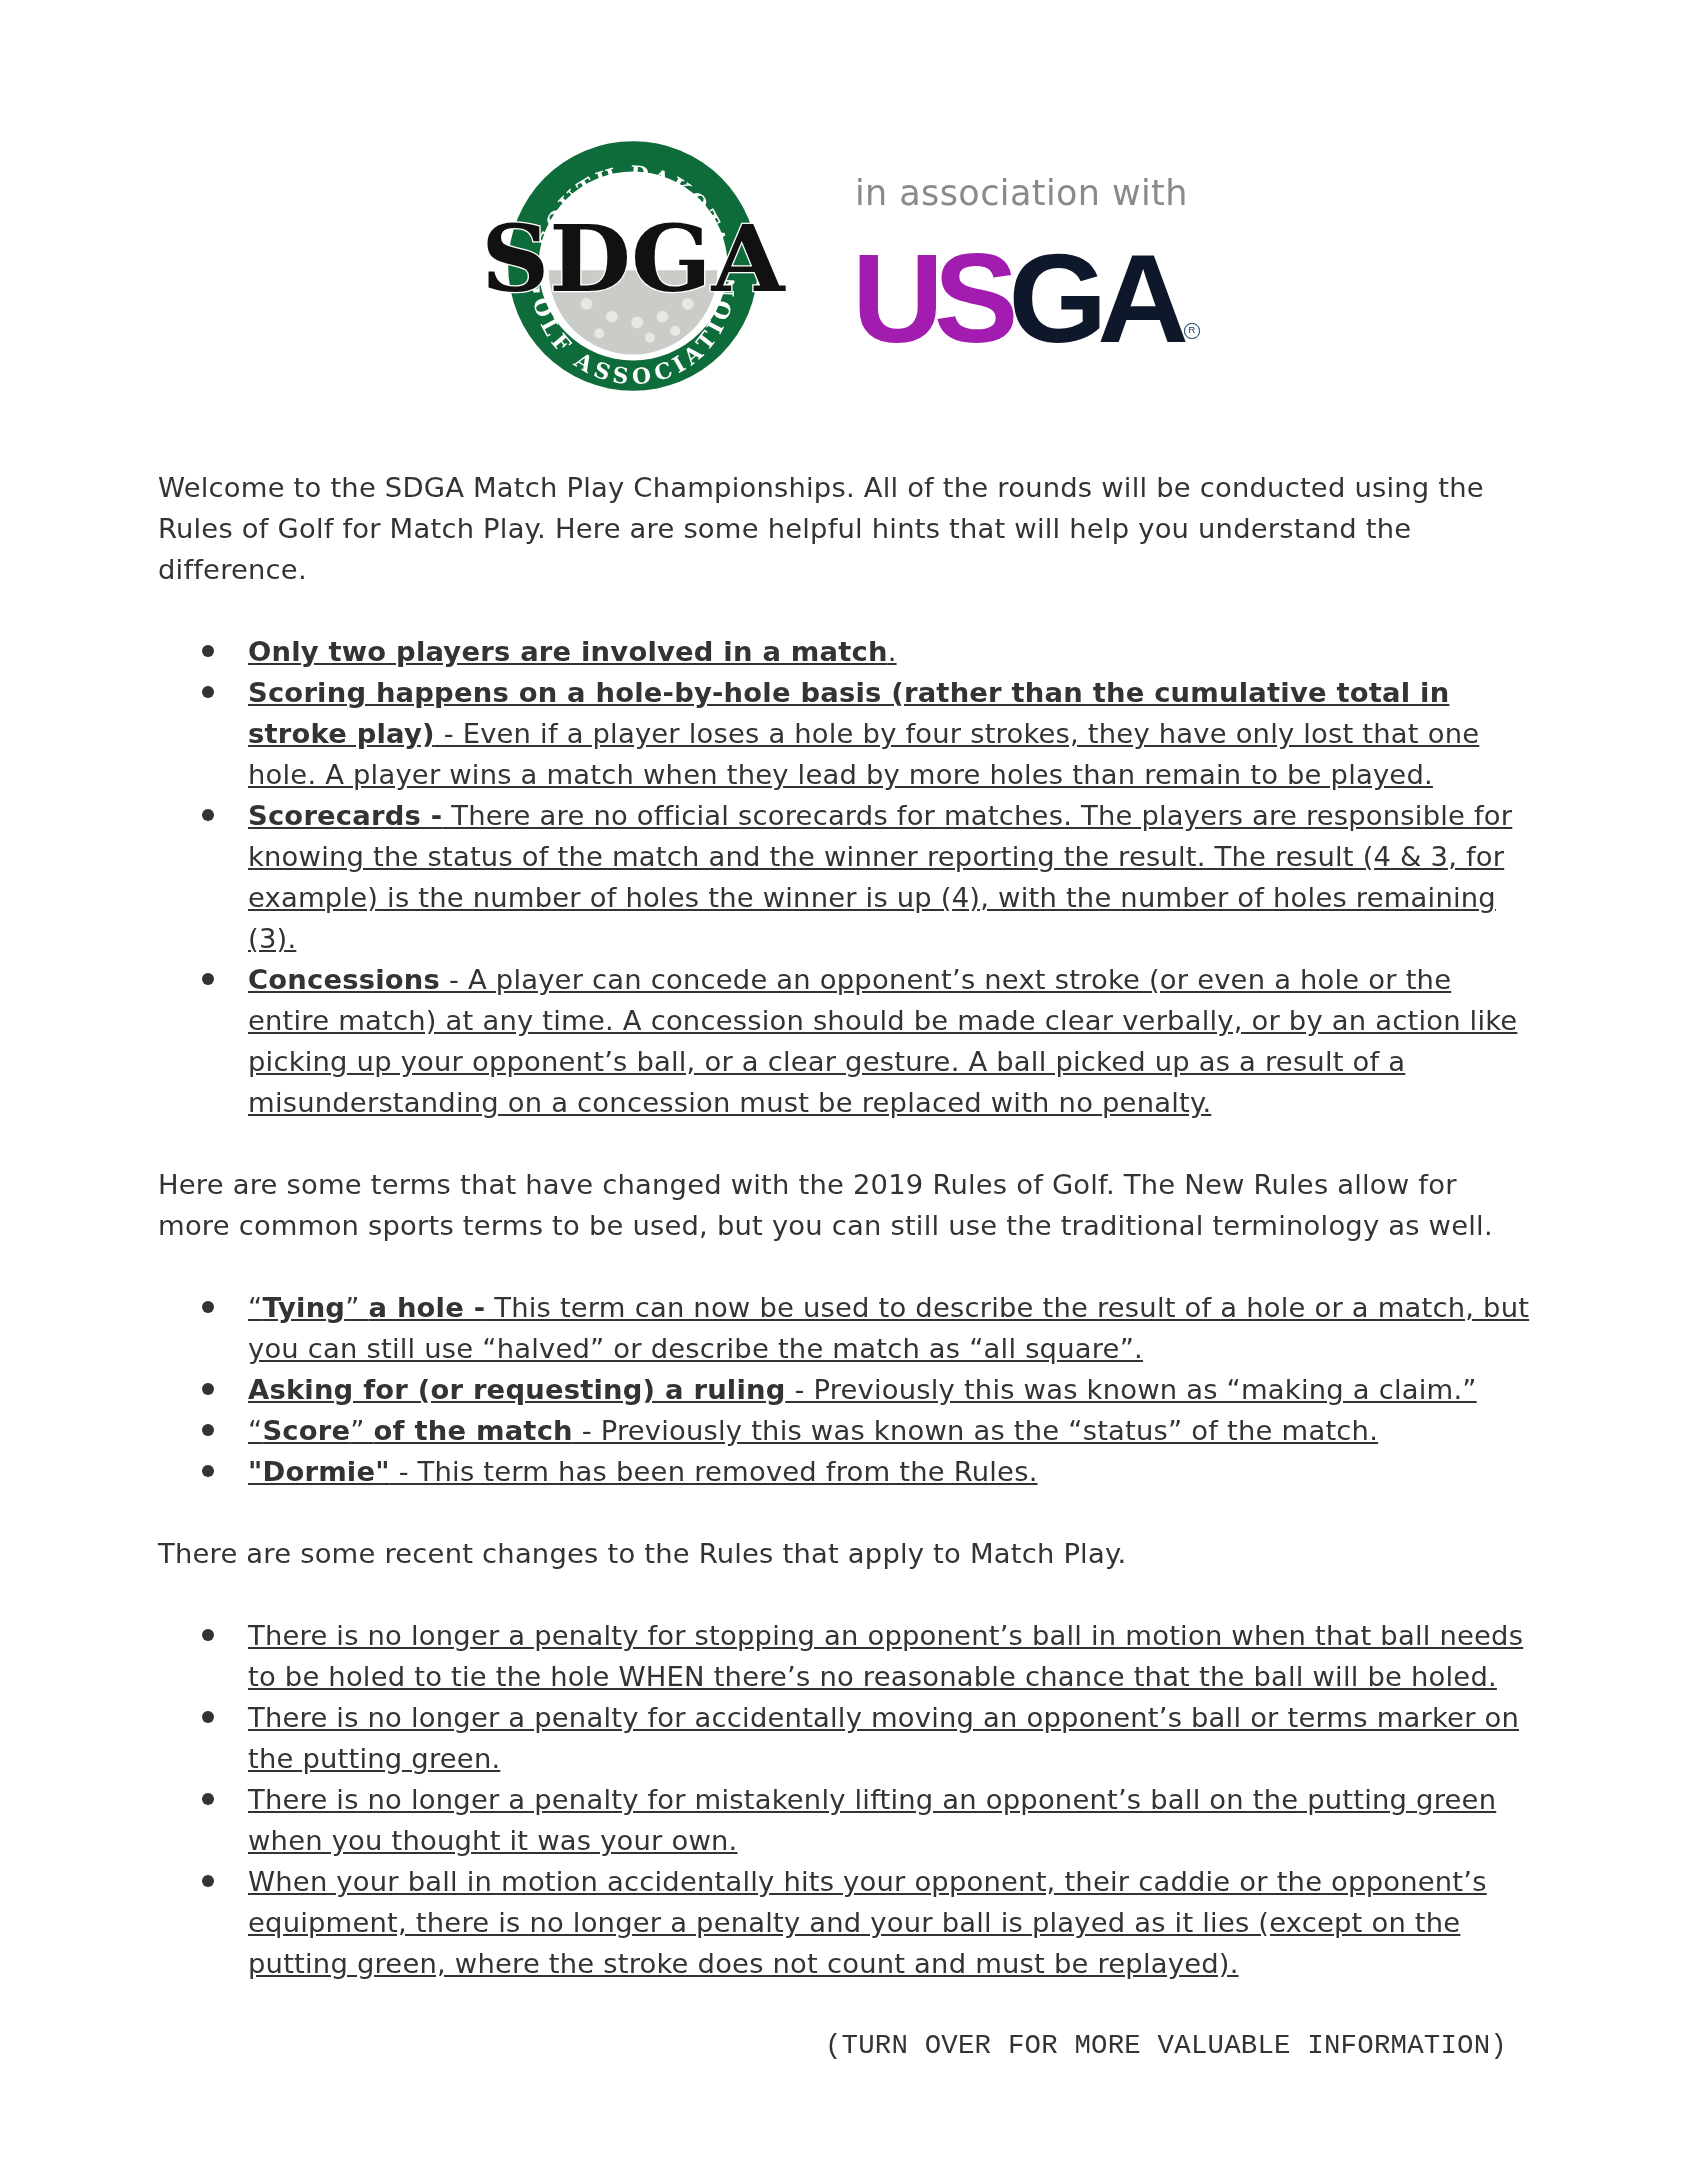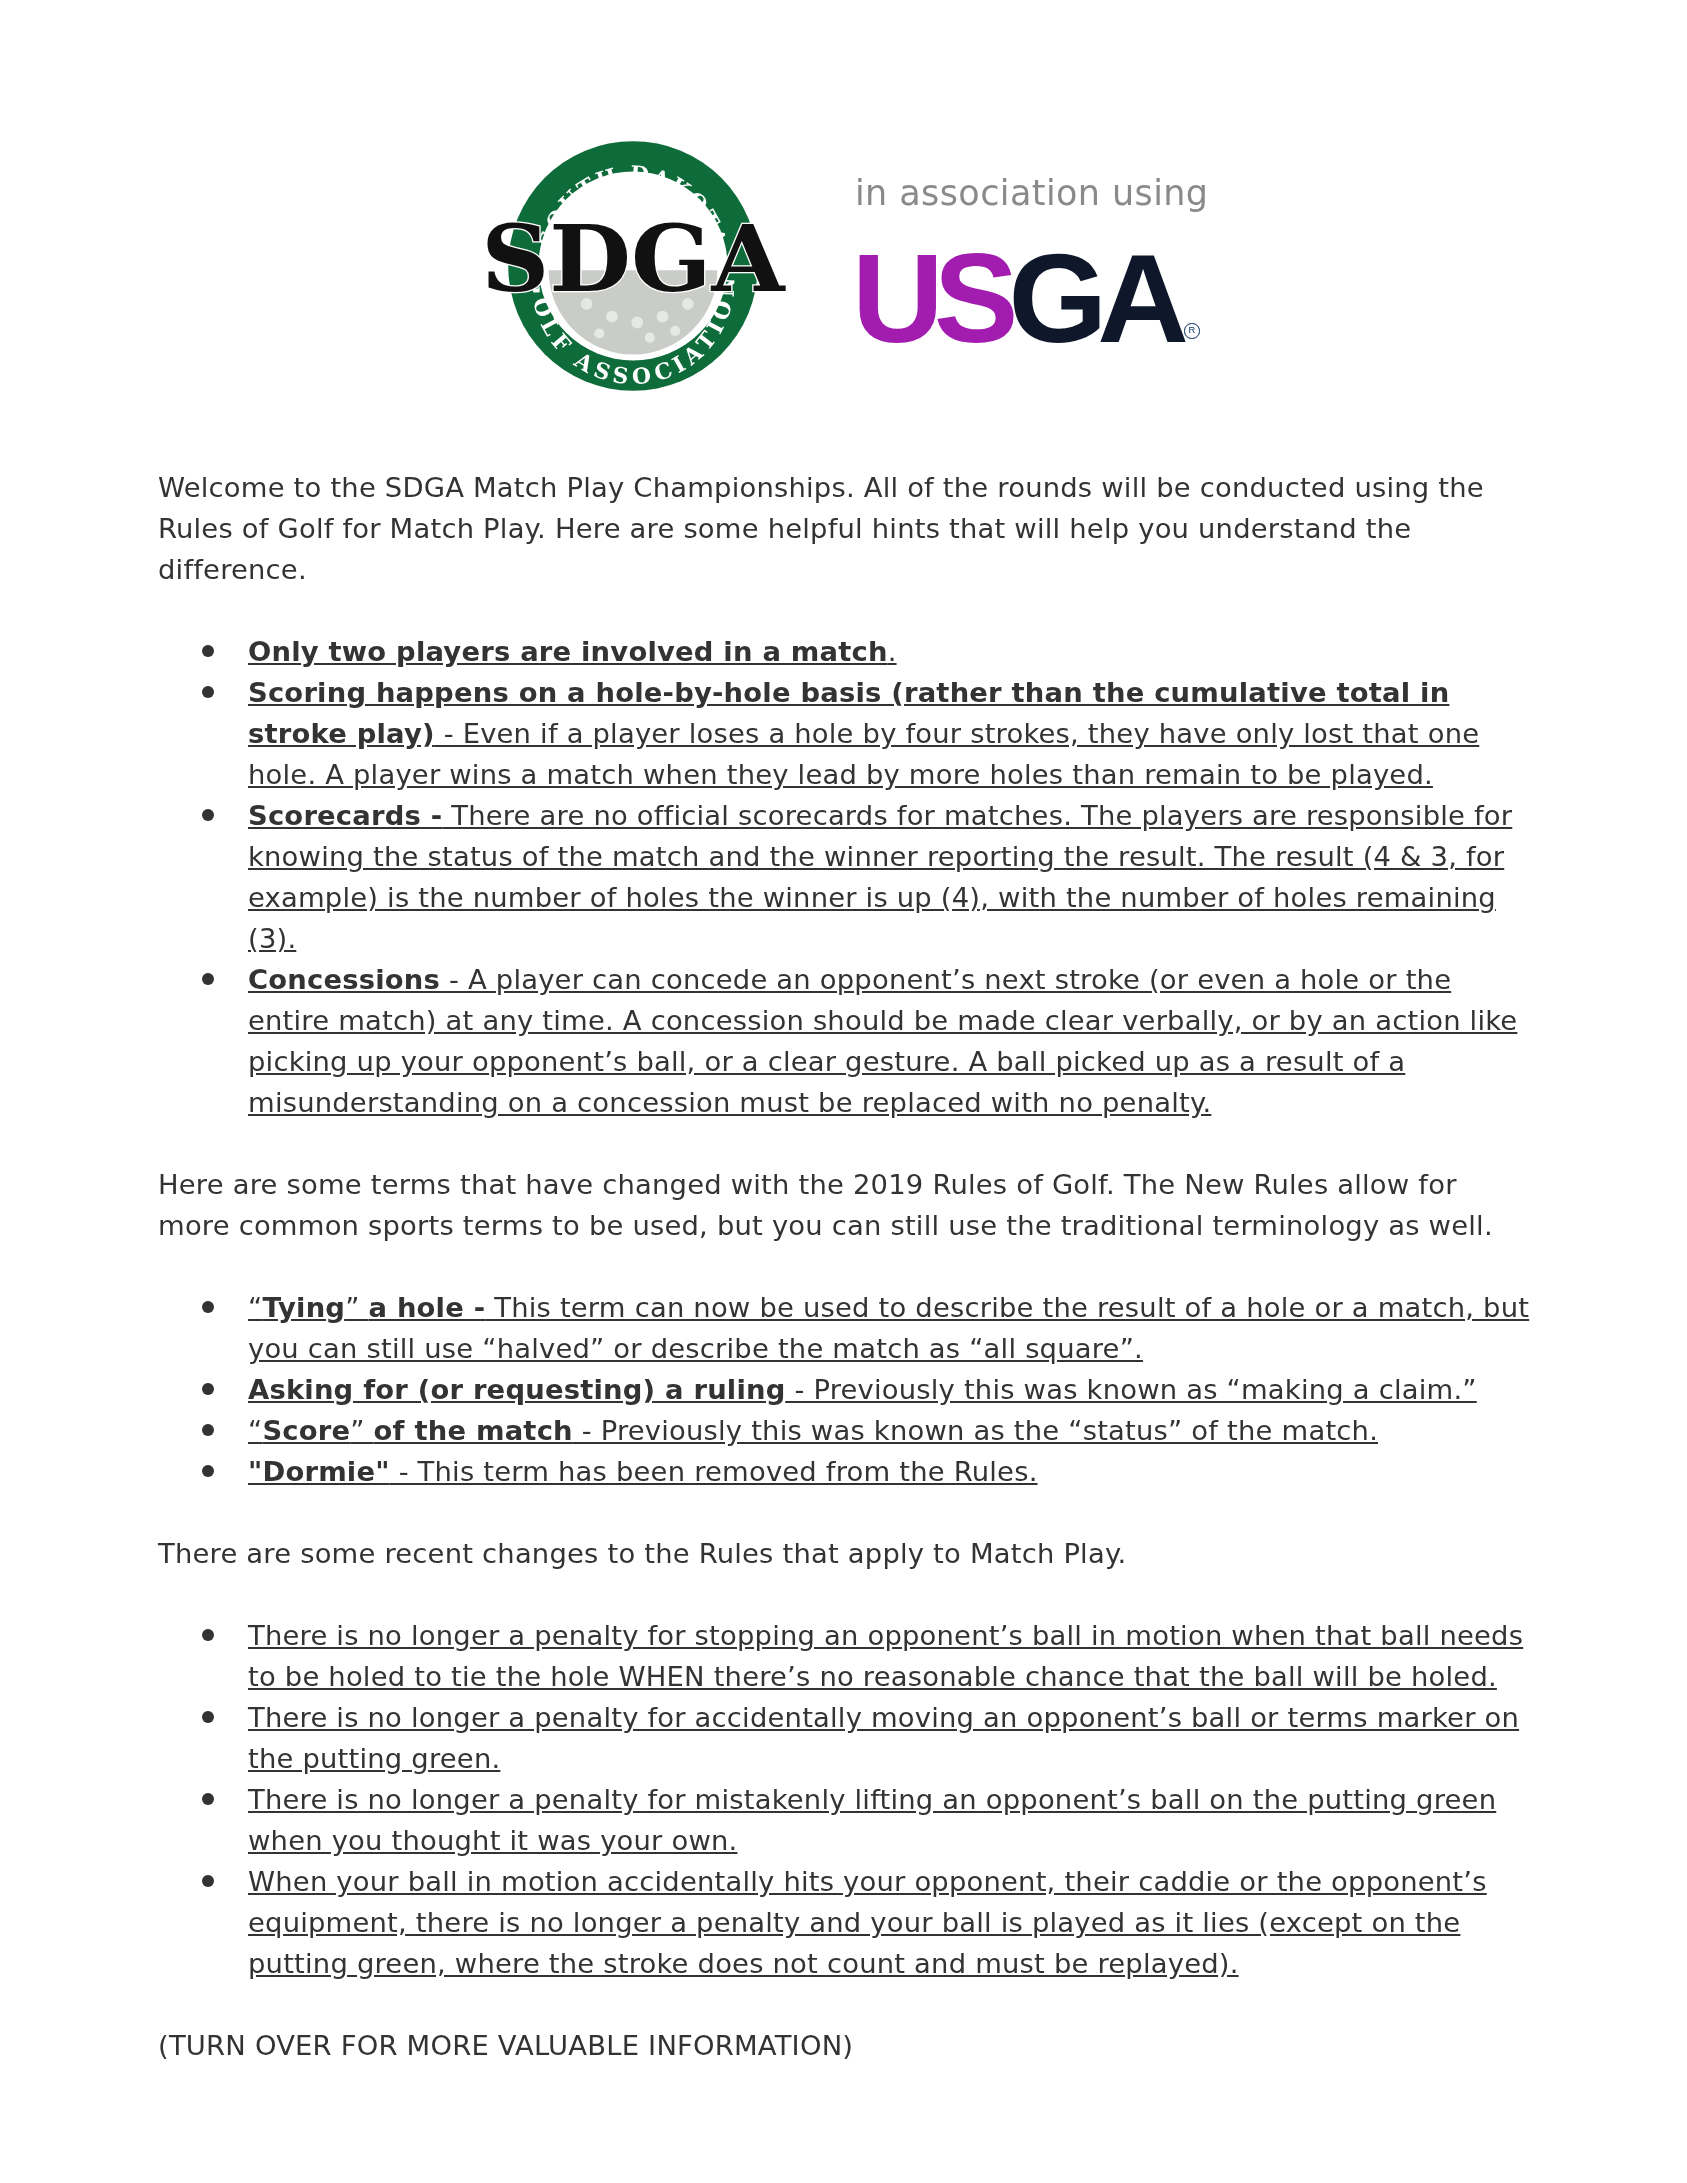--- a/index.html
+++ b/index.html
@@ -16,21 +16,21 @@
   .usga-reg { position: absolute; left: 1184px; top: 323px; width: 13.5px; height: 13.5px; border: 1.7px solid #012d5e;
               border-radius: 50%; font-size: 9.3px; line-height: 13.5px; text-align: center; color: #012d5e;
               font-family: "Liberation Sans", sans-serif; }
   .content { position: absolute; left: 148px; top: 467px; width: 1384px;
              font-size: 27.4px; line-height: 41px; letter-spacing: 0.2px; }
   .content p { margin: 0 0 41px 10px; }
   .content ul { list-style: none; margin: 0 0 41px 0; padding: 0; text-decoration: underline; }
   .content li { position: relative; padding-left: 100px; }
   .bullet-dot { position: absolute; left: 54px; top: 14.3px; width: 11.8px; height: 11.8px; border-radius: 50%; background: #333; }
   .b { font-weight: bold; }
-  .footer-note { text-align: left; margin: 0; padding-right: 25px; }
+  .footer-note { text-align: right; margin: 0; padding-right: 25px; font-family: Liberation Mono, monospace; }
 </style>
 </head>
 <body>
 
 <div class="header">
   <svg class="sdga-logo" viewBox="0 0 370 310">
     <defs>
       <path id="arcTop" d="M 90 150 A 95 95 0 0 1 280 150"></path>
       <path id="arcBot" d="M 85 175 A 100 100 0 0 0 285 175"></path>
     </defs>
@@ -49,21 +49,21 @@
     </g>
     <text font-family="DejaVu Serif, serif" font-weight="bold" font-size="26" fill="#ffffff" letter-spacing="2">
       <textPath href="#arcTop" startOffset="50%" text-anchor="middle">SOUTH DAKOTA</textPath>
     </text>
     <text font-family="DejaVu Serif, serif" font-weight="bold" font-size="26" fill="#ffffff" letter-spacing="2">
       <textPath href="#arcBot" startOffset="50%" text-anchor="middle" dominant-baseline="hanging">GOLF ASSOCIATION</textPath>
     </text>
     <text x="185" y="185" text-anchor="middle" font-family="DejaVu Serif, serif" font-weight="bold" font-size="108" fill="#111111" stroke="#ffffff" stroke-width="3" paint-order="stroke" textLength="360" lengthAdjust="spacingAndGlyphs">SDGA</text>
   </svg>
 
-  <div class="assoc-text">in association using</div>
+  <div class="assoc-text">in association with</div>
   <div class="usga">
     <span class="us">US</span><span class="ga">GA</span>
   </div>
   <div class="usga-reg">R</div>
 </div>
 
 <div class="content">
   <p>Welcome to the SDGA Match Play Championships. All of the rounds will be conducted using the Rules of Golf for Match Play. Here are some helpful hints that will help you understand the difference.</p>
   <ul>
       <li><span class="bullet-dot"></span><span class="b">Only two players are involved in a match</span><span>.</span></li>

